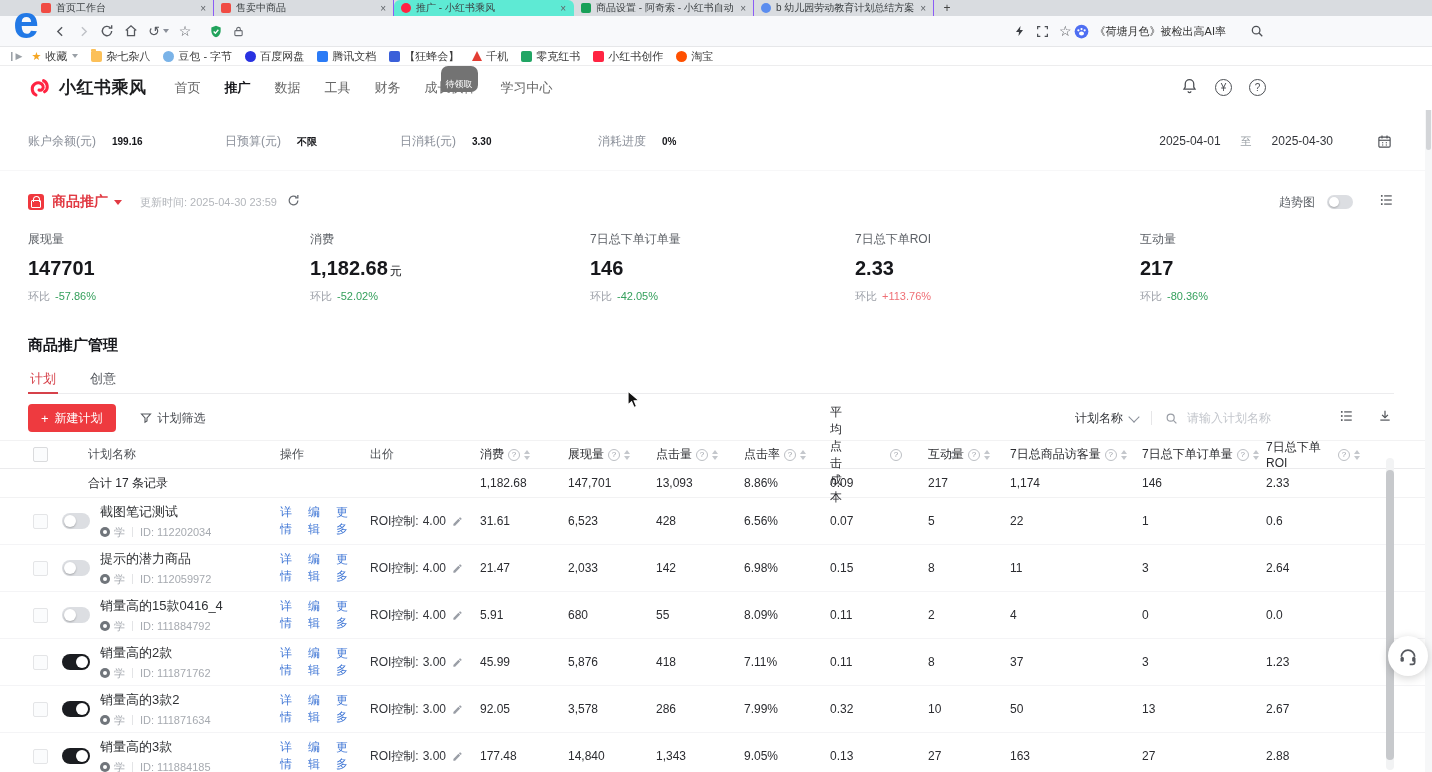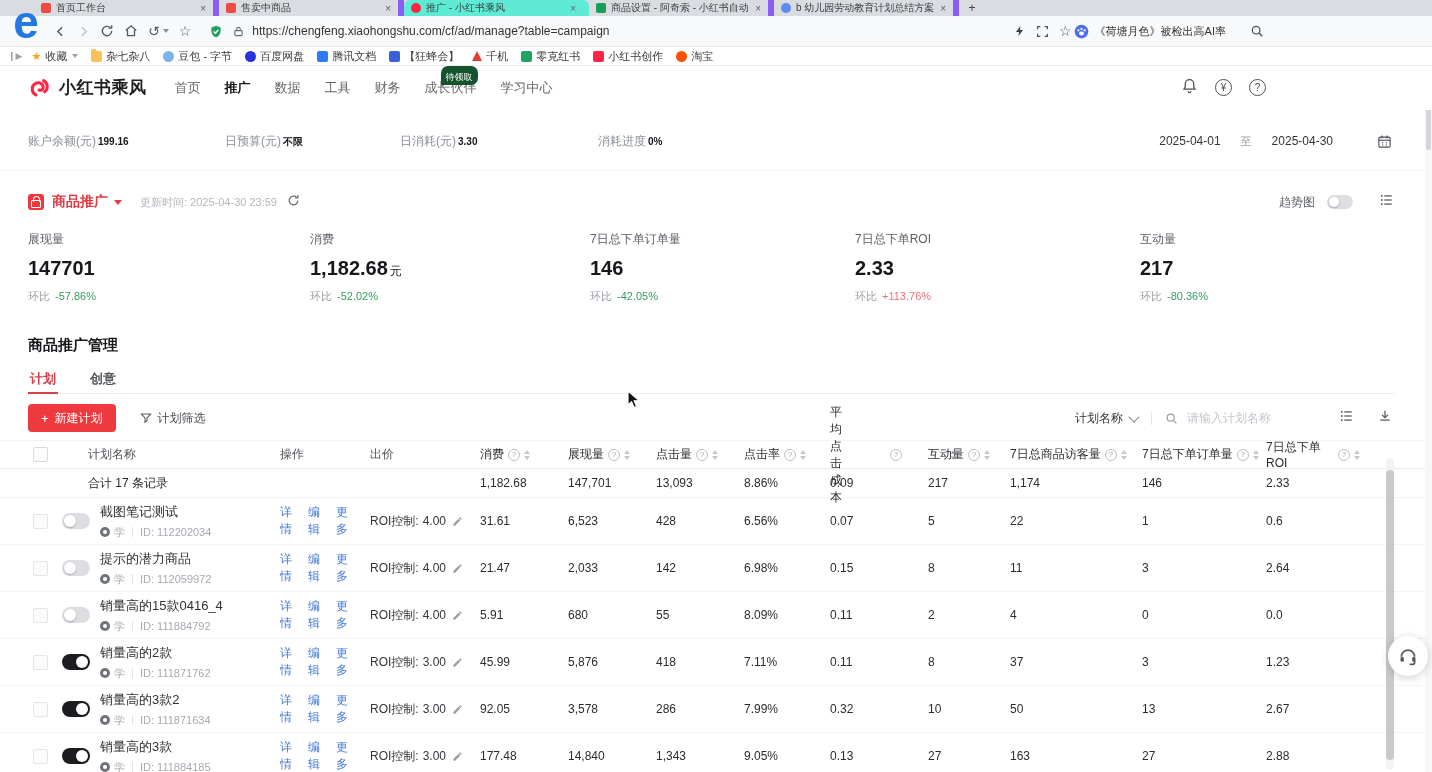--- a/index.html
+++ b/index.html
@@ -1,21 +1,21 @@
 <!DOCTYPE html>
 <html><head>
 <meta charset="utf-8">
 <style>
   html,body{margin:0;padding:0;}
   body{font-family:"Liberation Sans","DejaVu Sans",sans-serif;-webkit-font-smoothing:antialiased;}
   .stage{position:relative;width:1432px;height:772px;background:#fff;overflow:hidden;}
 
   
   .tabstrip{position:absolute;top:0;left:0;right:0;height:16px;background:#d9dce0;display:flex;align-items:stretch;padding-left:34px;z-index:5;}
-  .btab{width:165px;display:flex;align-items:center;gap:5px;padding:0 7px;font-size:10px;color:#3c4043;border-right:6px solid #8b5cf6;overflow:hidden;}
+  .btab{width:165px;display:flex;align-items:center;gap:5px;padding:0 7px;font-size:10px;color:#3c4043;border-right:1px solid #8b5cf6;overflow:hidden;}
   .btab .t{flex:1;white-space:nowrap;overflow:hidden;}
   .btab.active{background:#5eead4;border-radius:6px 6px 0 0;border-right-color:transparent;}
   .btab .x{font-size:10px;color:#5f6368;flex:none;}
   .fav{width:10px;height:10px;border-radius:2px;flex:none;display:flex;align-items:center;justify-content:center;color:#fff;font-size:7px;font-weight:bold;}
   .fav.red{background:#f04b43;}
   .fav.xhs{background:#ff2442;border-radius:50%;}
   .fav.green{background:#18a058;}
   .fav.blue{background:#5b8def;border-radius:50%;}
   .newtab{width:26px;text-align:center;font-size:12px;color:#444;line-height:16px;}
   .elogo{position:absolute;left:3px;top:-2px;width:46px;height:48px;z-index:9;color:#2279e6;font-size:46px;font-weight:bold;line-height:48px;text-align:center;}
@@ -44,28 +44,28 @@
   .bmi.tao{background:#ff5000;border-radius:50%;}
   .bmcaret{width:0;height:0;border-left:3px solid transparent;border-right:3px solid transparent;border-top:4px solid #9aa0a6;margin-left:1px;}
   .bm-collapse{color:#9aa0a6;font-size:9px;margin-right:-4px;}
 
   
   .apph{position:absolute;top:65px;left:0;right:0;height:45px;background:#fff;display:flex;align-items:center;padding:0 28px;z-index:3;}
   .logotext{font-size:17px;font-weight:bold;color:#1d1e20;margin-left:7px;letter-spacing:.5px;}
   .nav{display:flex;margin-left:28px;gap:24px;font-size:13px;color:#666;align-items:center;}
   .nav-item{position:relative;cursor:default;}
   .nav-item.active{color:#141519;font-weight:bold;}
-  .navbadge{position:absolute;top:-13px;left:16px;background:#14532d;color:#fff;font-size:9px;line-height:9px;padding:7px 5px 3px;border-radius:7px 7px 7px 1px;white-space:nowrap;}
+  .navbadge{position:absolute;top:-13px;left:16px;background:#737373;color:#fff;font-size:9px;line-height:9px;padding:14px 5px 3px;border-radius:7px 7px 7px 1px;white-space:nowrap;}
   .navbadge:empty{display:none;}
   .hicons{margin-left:auto;margin-right:138px;display:flex;align-items:center;gap:17px;}
   .circo{width:17px;height:17px;border:1.3px solid #4c4f54;border-radius:50%;display:flex;align-items:center;justify-content:center;font-size:10px;color:#4c4f54;box-sizing:border-box;}
 
   
   .stats{position:absolute;top:112px;left:0;right:0;height:58px;display:flex;align-items:center;padding-left:28px;border-bottom:1px solid #f7f7f8;}
-  .stat{display:flex;align-items:baseline;gap:2px;}
+  .stat{display:flex;align-items:baseline;gap:16px;}
   .stat:nth-child(1){width:197px;}.stat:nth-child(2){width:175px;}.stat:nth-child(3){width:198px;}
   .stat .lb{font-size:12px;color:#8a8f99;}
   .stat .vl{font-size:10px;font-weight:bold;color:#15161a;}
   .dates{margin-left:auto;display:flex;align-items:center;font-size:12px;color:#33353a;padding-right:40px;}
   .dates .sep{color:#9aa0a6;margin:0 20px;font-size:11px;}
   .dates svg{margin-left:44px;}
 
   
   .phead{position:absolute;top:190px;left:28px;right:38px;height:24px;display:flex;align-items:center;}
   .bag{width:16px;height:16px;background:#f0383e;border-radius:3px;position:relative;flex:none;}
@@ -90,21 +90,21 @@
   .card .vl{margin-top:9px;font-size:20px;font-weight:bold;color:#17181c;}
   .card .unit{font-size:12px;font-weight:normal;margin-left:2px;}
   .card .unit:empty{display:none;}
   .card .delta{margin-top:9px;font-size:11px;}
   .card .dl{color:#9a9ea6;}
   .card .dv{color:#35a05c;margin-left:5px;}
   .card .dv.up{color:#ef7076;}
 
   
   .mtitle{position:absolute;top:336px;left:28px;font-size:15px;font-weight:bold;color:#17181c;}
-  .mtabs{position:absolute;top:370px;left:28px;right:38px;height:23px;border-bottom:1px solid #ececee;display:flex;gap:30px;font-size:13px;color:#55585e;font-weight:bold;}
+  .mtabs{position:absolute;top:370px;left:28px;right:38px;height:23px;border-bottom:1px solid #ececee;display:flex;gap:30px;font-size:13px;color:#55585e;}
   .mtab{position:relative;padding:0 2px;}
   .mtab.active{color:#d6414a;}
   .mtab.active::after{content:"";position:absolute;left:0;right:0;bottom:-1px;height:2px;background:#d6414a;}
 
   .ttools{position:absolute;top:404px;left:28px;right:40px;height:28px;display:flex;align-items:center;}
   .newbtn{height:28px;padding:0 13px;background:#ee3a3f;color:#fff;border:none;border-radius:4px;font-size:12px;display:flex;align-items:center;gap:6px;font-family:inherit;}
   .newbtn .plus{font-size:13px;}
   .filter{margin-left:24px;display:flex;align-items:center;gap:6px;font-size:12px;color:#45484e;}
   .tright{margin-left:auto;display:flex;align-items:center;}
   .nmfilter{display:flex;align-items:center;gap:7px;font-size:12px;color:#33353a;}
@@ -232,21 +232,20 @@
           <path d="M12 2 4 5v6c0 5 3.4 9.4 8 11 4.6-1.6 8-6 8-11V5z" fill="#21a35c"></path>
           <polyline points="8,12 11,15 16,9" fill="none" stroke="#fff" stroke-width="2.2"></polyline>
         </svg>
       </span>
     <span class="nbtn" style="margin-right:0;">
         <svg width="11" height="13" viewBox="0 0 24 24" fill="none" stroke="#6a6e74" stroke-width="2.4">
           <rect x="4" y="10" width="16" height="11" rx="2"></rect>
           <path d="M8 10V7a4 4 0 0 1 8 0v3"></path>
         </svg>
       </span>
-    <span class="urltext">https://chengfeng.xiaohongshu.com/cf/ad/manage?table=campaign</span>
     <div class="addr-right">
       <span class="nbtn">
           <svg width="12" height="14" viewBox="0 0 24 24">
             <path d="M13 2 4 14h6l-1 8 9-12h-6z" fill="#3a3d42"></path>
           </svg>
         </span>
       <span class="nbtn">
           <svg width="13" height="13" viewBox="0 0 24 24" fill="none" stroke="#4c4f54" stroke-width="2.2">
             <path d="M8 3H3v5M16 3h5v5M8 21H3v-5M16 21h5v-5"></path>
           </svg>

